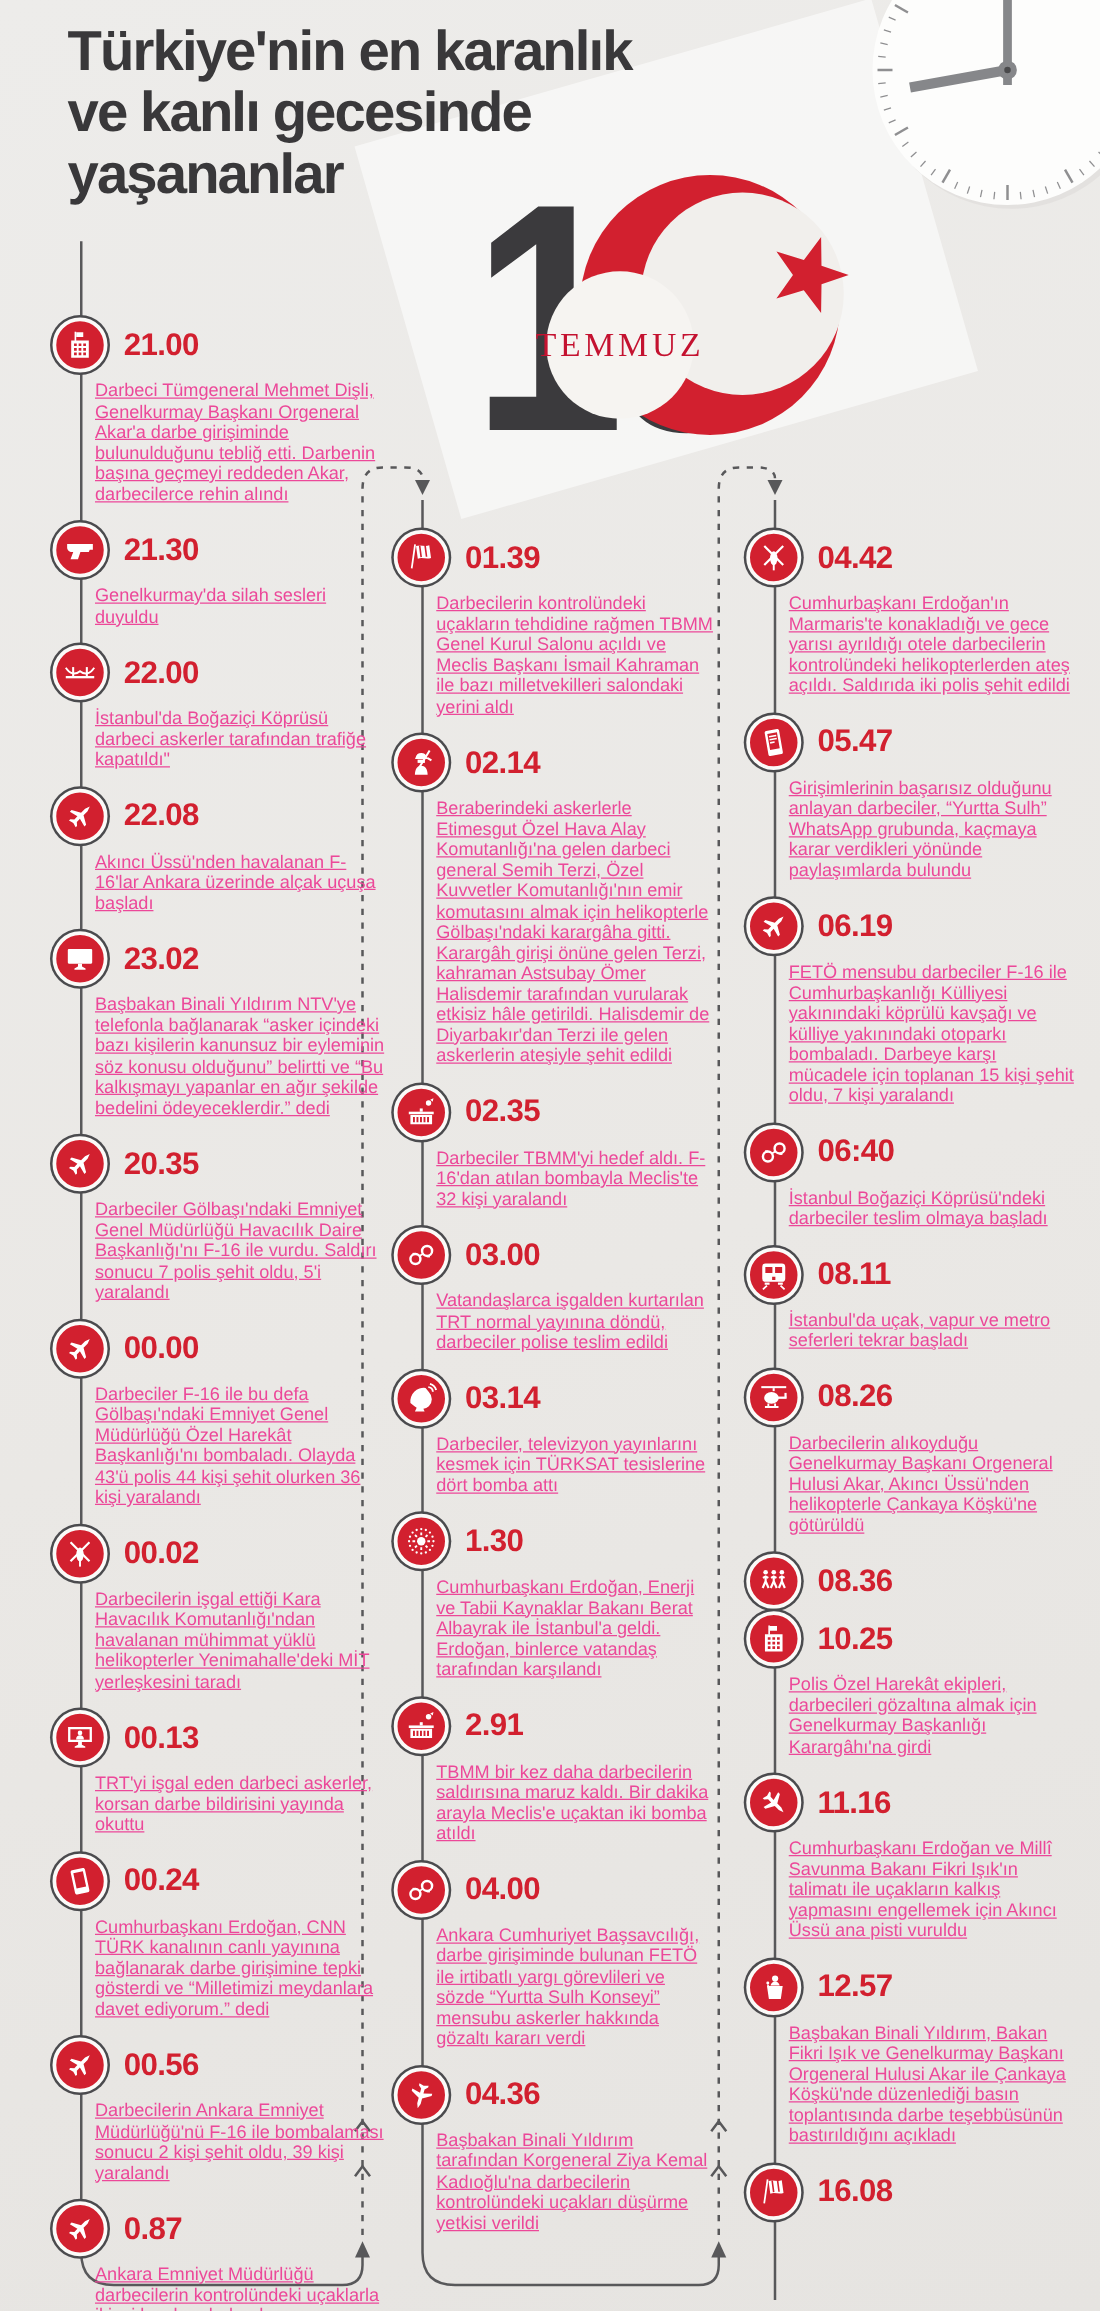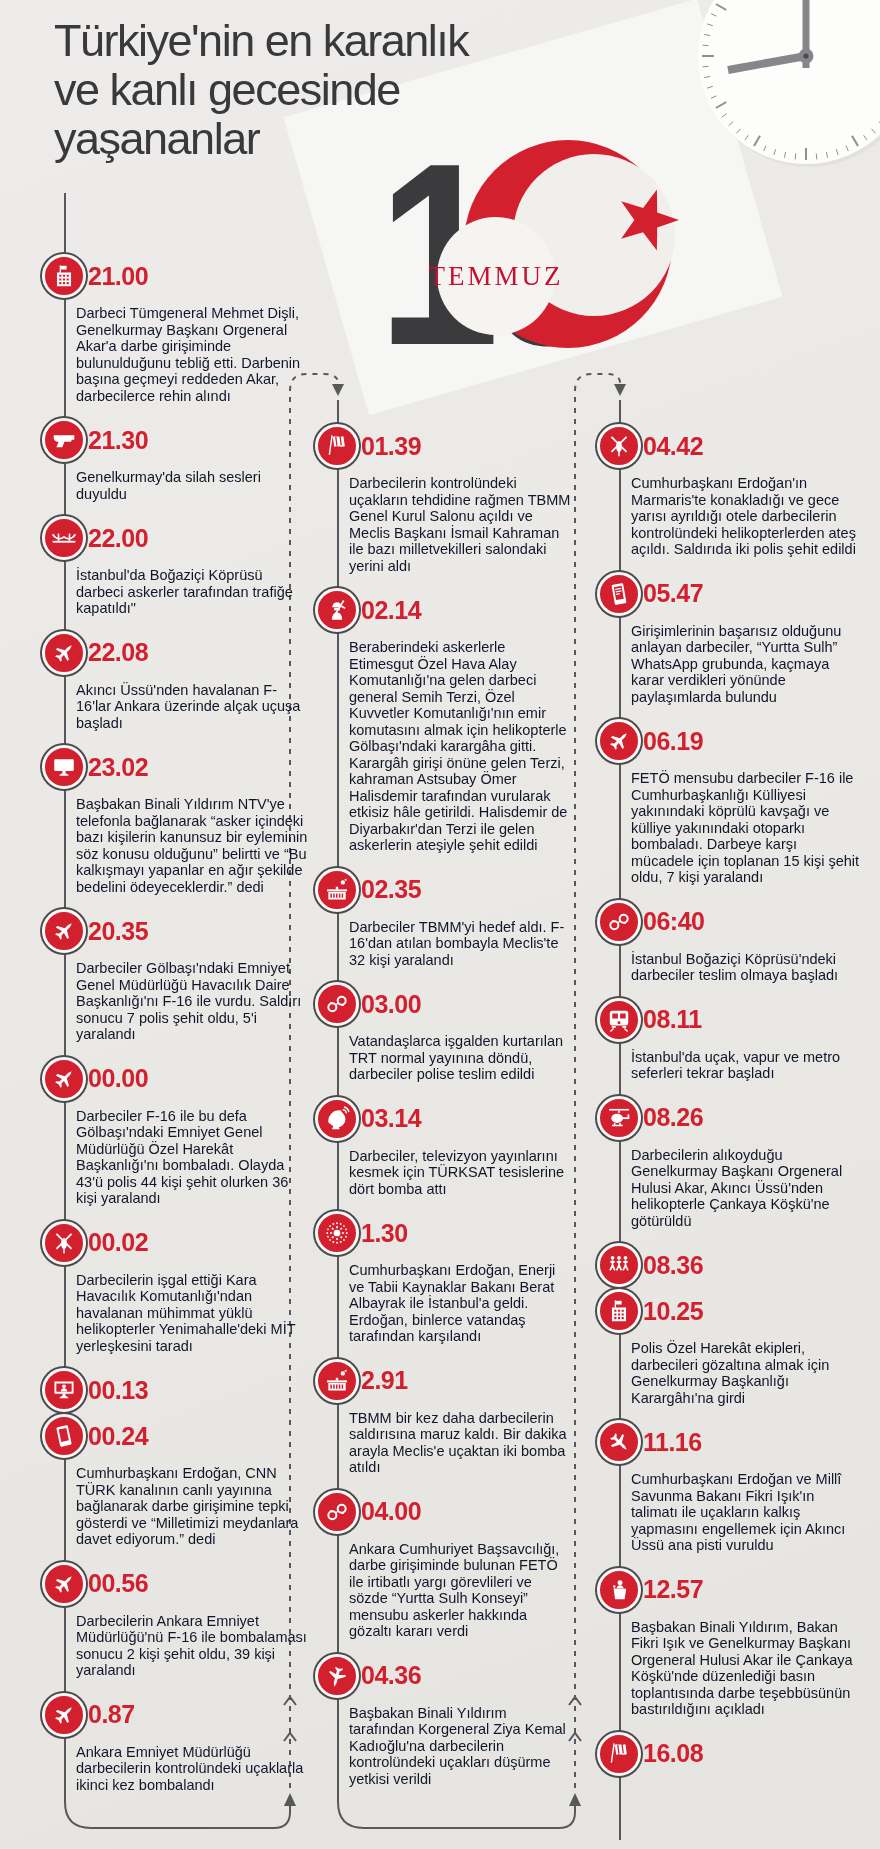--- a/index.html
+++ b/index.html
@@ -7,42 +7,42 @@
     width:880px;height:1849px;position:relative;overflow:hidden;
     background:linear-gradient(160deg,#edecea 0%,#eae8e5 55%,#e6e4e1 100%);
     font-family:"Liberation Sans","DejaVu Sans",sans-serif;
   }
   .paper-fold{
     position:absolute;left:318px;top:52px;width:430px;height:310px;
     background:rgba(255,255,255,.55);transform:rotate(-16deg);z-index:0;
   }
   .title{
     position:absolute;left:54px;top:16px;z-index:3;
-    font-weight:normal;font-size:45px;line-height:49px;letter-spacing:-1.5px;
+    font-weight:bold;font-size:45px;line-height:49px;letter-spacing:-1.5px;
     color:#39383a;
   }
   .clock{position:absolute;left:688px;top:-62px;width:236px;height:236px;z-index:1;}
   .logo{position:absolute;left:300px;top:92px;width:400px;height:295px;z-index:1;}
   .connectors{position:absolute;left:0;top:0;z-index:1;}
   .col{position:absolute;z-index:2;}
   .col-1{left:42px;top:253px;width:268px;}
   .col-2{left:315px;top:423px;width:256px;}
   .col-3{left:597px;top:423px;width:264px;}
   .entry-head{display:flex;align-items:center;height:46px;}
   .icon-badge{
     flex:0 0 auto;width:38px;height:38px;border-radius:50%;
     background:#d2202f;border:3px solid #fbfaf8;box-shadow:0 0 0 2px #4b4b4e;
     display:flex;align-items:center;justify-content:center;
   }
   .icon-badge svg{width:26px;height:26px;fill:#fff;}
   .entry-time{
-    margin-left:2px;color:#d2202f;font-weight:bold;font-size:25px;letter-spacing:-.5px;
+    margin-left:13px;color:#d2202f;font-weight:bold;font-size:25px;letter-spacing:-.5px;
   }
   .entry-text{
-    margin:6px 0 13px 34px;font-size:14.5px;line-height:16.5px;color:#0f172a;
+    margin:6px 0 13px 34px;font-size:14.5px;line-height:16.5px;color:#ec4899;text-decoration:underline;
   }
 </style>
 </head>
 <body>
 
 <svg width="0" height="0" style="position:absolute" aria-hidden="true">
   <defs>
     <symbol id="i-building-flag" viewBox="0 0 24 24">
       <rect x="8" y="2.2" width="1.2" height="6.8"></rect>
       <path d="M9.2 2.6h5.2v3.4H9.2z"></path>
@@ -387,20 +387,21 @@
   </div>
     <div class="entry">
     <div class="entry-head">
       <div class="icon-badge">
         <svg viewBox="0 0 24 24" fill="#fff">
             <use href="#i-tv-person"></use>
           </svg>
       </div>
       <div class="entry-time">00.13</div>
     </div>
+    <p class="entry-text">TRT'yi işgal eden darbeci askerler, korsan darbe bildirisini yayında okuttu</p>
   </div>
     <div class="entry">
     <div class="entry-head">
       <div class="icon-badge">
         <svg viewBox="0 0 24 24" fill="#fff">
             <use href="#i-phone"></use>
           </svg>
       </div>
       <div class="entry-time">00.24</div>
     </div>

